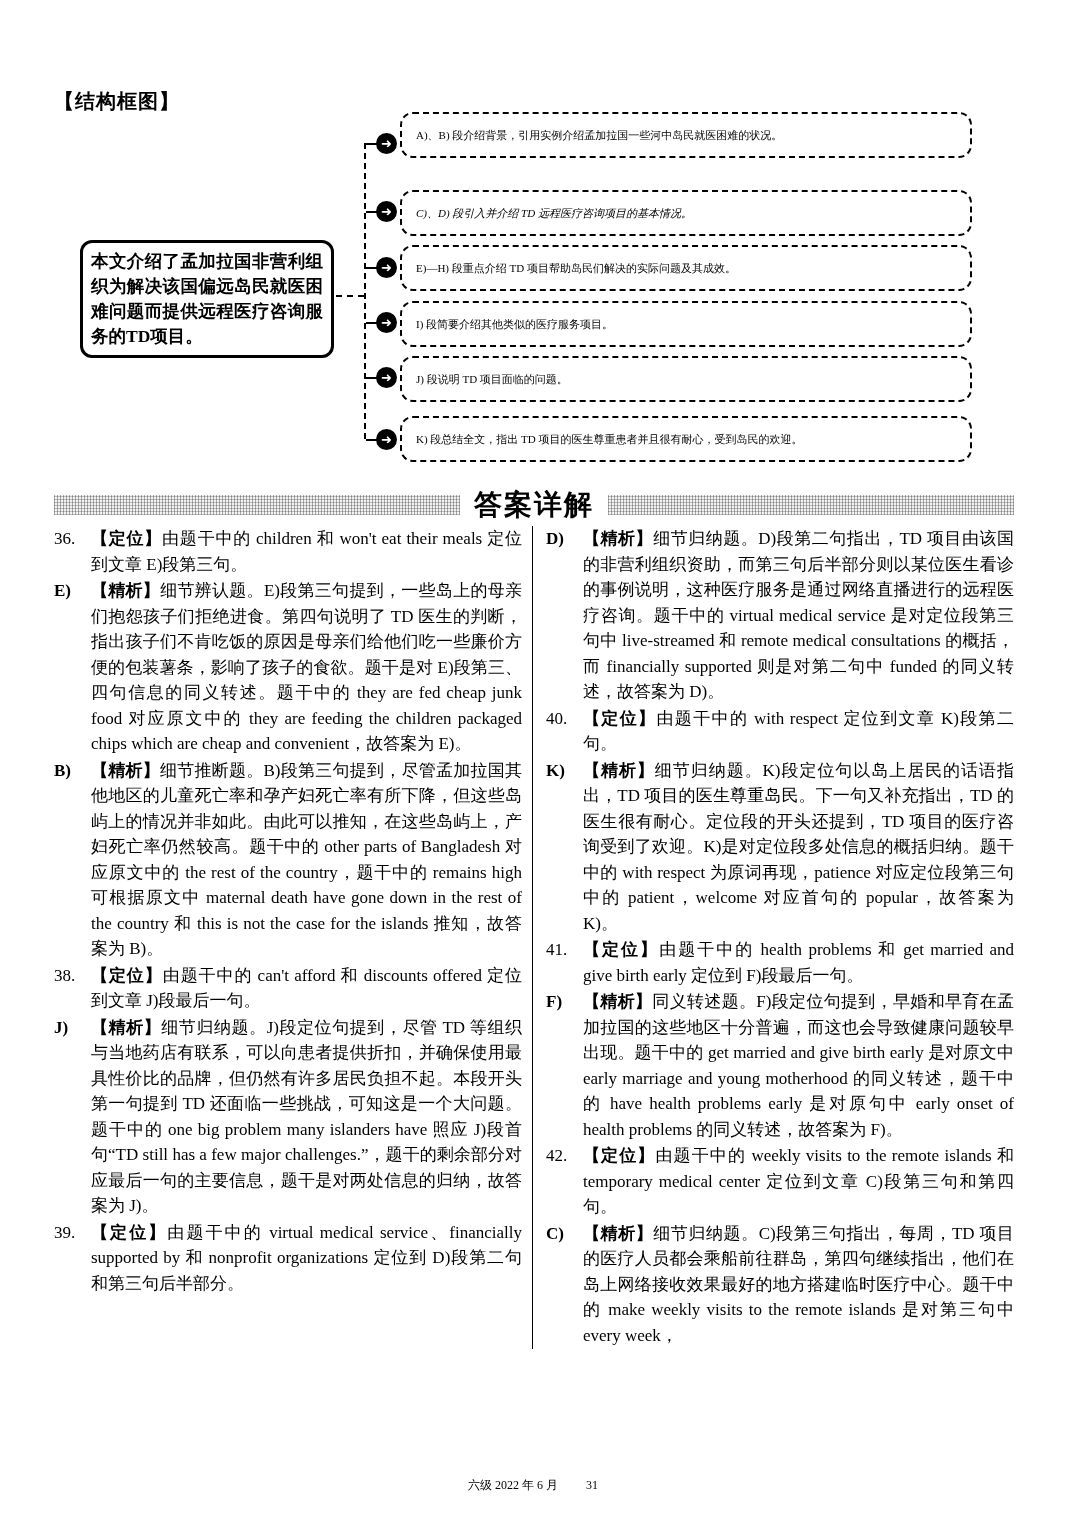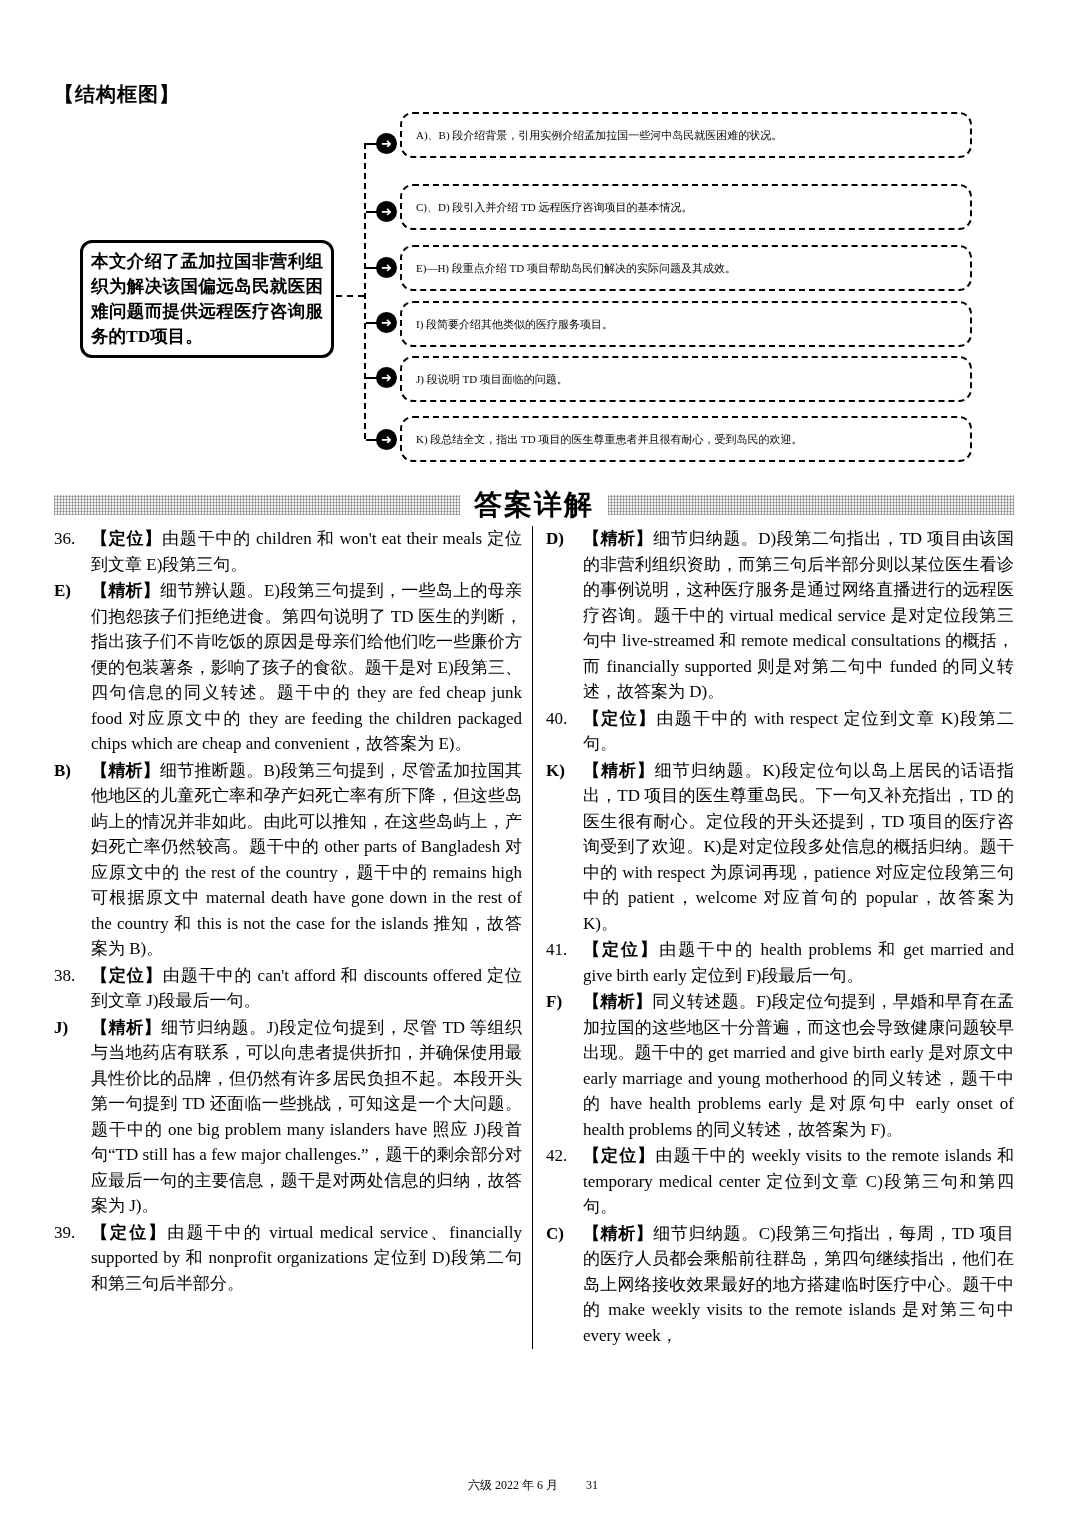--- a/index.html
+++ b/index.html
@@ -1,28 +1,28 @@
 <!DOCTYPE html>
 <html><head>
 <meta charset="utf-8">
 <style>
   html,body{margin:0;padding:0;background:#e9e9e9;}
   #page{position:relative;width:1066px;height:1538px;background:#ffffff;
         font-family:"Liberation Serif","DejaVu Serif",serif;color:#000;overflow:hidden;}
   
-  #struct-title{position:absolute;left:54px;top:81px;font-size:20px;font-weight:bold;letter-spacing:1px;}
+  #struct-title{position:absolute;left:54px;top:88px;font-size:20px;font-weight:bold;letter-spacing:1px;}
   
   #diagram{position:absolute;left:0;top:0;width:1066px;height:492px;}
   .center-box{position:absolute;left:80px;top:240px;width:232px;padding:6px 8px;
               border:3px solid #000;border-radius:12px;font-weight:bold;
               font-size:17.5px;line-height:25px;text-align:justify;}
   .dbox{position:absolute;left:400px;width:540px;padding:7px 14px;
         border:2px dashed #000;border-radius:13px;font-size:11px;line-height:28px;}
   .dbox.b0{top:112px;}
-  .dbox.b1{top:184px;}
+  .dbox.b1{top:190px;font-style:italic;}
   .dbox.b2{top:245px;}
   .dbox.b3{top:301px;}
   .dbox.b4{top:356px;}
   .dbox.b5{top:416px;}
   .arrow{position:absolute;left:376px;width:21px;height:21px;background:#000;border-radius:50%;
          color:#fff;display:flex;align-items:center;justify-content:center;
          font-size:13px;line-height:1;font-family:"DejaVu Sans",sans-serif;}
   .a0{top:133px;}.a1{top:201px;}.a2{top:257px;}.a3{top:312px;}.a4{top:367px;}.a5{top:429px;}
   .vline{position:absolute;left:364px;top:143px;height:296px;width:0;border-left:2px dashed #000;}
   .hmain{position:absolute;left:336px;top:295px;width:28px;height:0;border-top:2px dashed #000;}

